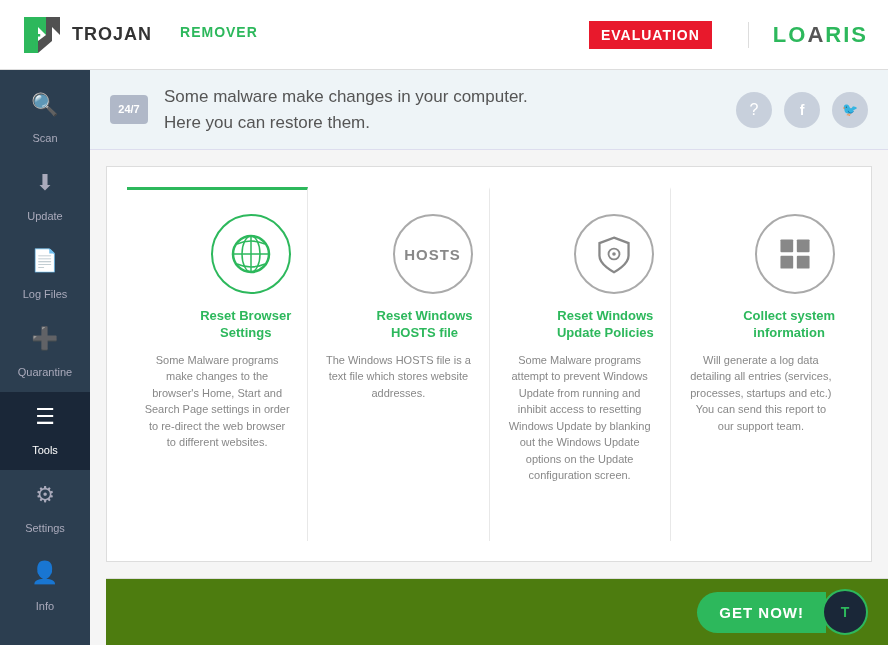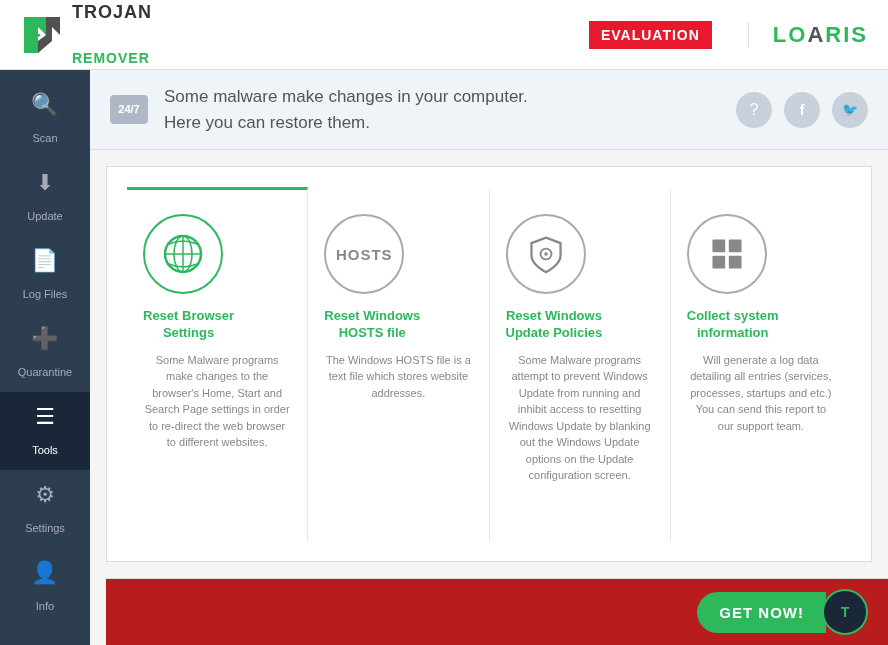--- a/index.html
+++ b/index.html
@@ -19,21 +19,21 @@
       display: flex;
       align-items: center;
       gap: 8px;
     }
     .logo-icon {
       width: 44px;
       height: 44px;
     }
     .logo-text {
       display: flex;
-      flex-direction: column;
+      flex-direction: row;
       line-height: 1.1;
       gap: 28px;
     }
     .logo-trojan {
       font-size: 18px;
       font-weight: 900;
       color: #333;
       letter-spacing: 1px;
     }
     .logo-remover {
@@ -163,21 +163,21 @@
       gap: 0;
       background: #fff;
       margin: 16px;
       border: 1px solid #ddd;
       overflow: hidden;
     }
     .tool-card {
       flex: 1;
       display: flex;
       flex-direction: column;
-      align-items: flex-start;
+      align-items: flex-end;
       padding: 24px 16px 20px;
       border-right: 1px solid #e8e8e8;
       cursor: pointer;
       position: relative;
     }
     .tool-card:last-child { border-right: none; }
     .tool-card.active {
       border-top: 3px solid #2db85c;
     }
     .tool-card:not(.active) {
@@ -215,21 +215,21 @@
       text-align: center;
       line-height: 1.5;
     }
 
     
     .footer {
       display: flex;
       justify-content: flex-end;
       align-items: center;
       padding: 10px 20px;
-      background: #b91c1c;
+      background: #4d7c0f;
       border-top: 1px solid #ddd;
       flex-shrink: 0;
       margin-left: 16px;
     }
     .get-now-btn {
       display: flex;
       align-items: center;
       background: #2db85c;
       color: #fff;
       font-weight: 900;

